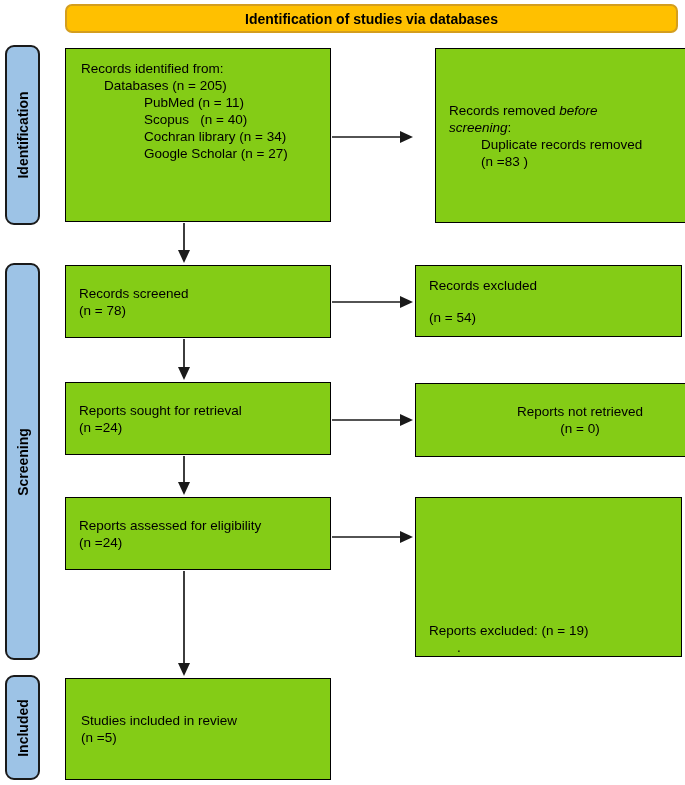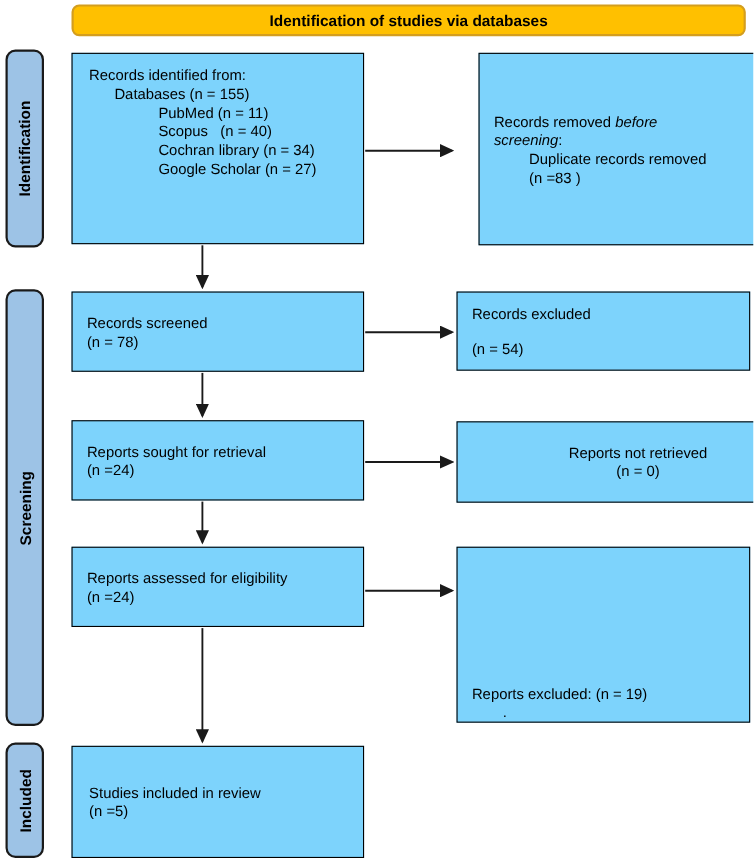--- a/index.html
+++ b/index.html
@@ -33,21 +33,21 @@
     white-space: nowrap;
     font-size: 14px; font-weight: bold;
   }
   #lbl-identification { top: 45px;  height: 180px; }
   #lbl-screening      { top: 263px; height: 397px; }
   #lbl-included       { top: 675px; height: 105px; }
 
   .box {
     position: absolute;
     box-sizing: border-box;
-    background: #7dd3fc;
+    background: #84cc16;
     border: 1.5px solid var(--box-border, #000);
     font-size: 13.5px; line-height: 17px;
     padding-left: 13px; padding-right: 5px;
   }
   .vcenter { display: flex; flex-direction: column; justify-content: center; }
   .line { white-space: pre; }
   .em { font-style: italic; }
   .ind-a { padding-left: 23px; }  
   .ind-b { padding-left: 63px; }  
   .ind-c { padding-left: 32px; }  
@@ -80,21 +80,21 @@
   </div>
   <div class="stage-label" id="lbl-screening">
     <span>Screening</span>
   </div>
   <div class="stage-label" id="lbl-included">
     <span>Included</span>
   </div>
 
   <div class="box" id="box-records-identified">
     <div class="line">Records identified from:</div>
-    <div class="line ind-a">Databases (n = 155)</div>
+    <div class="line ind-a">Databases (n = 205)</div>
     <div class="line ind-b">PubMed (n = 11)</div>
     <div class="line ind-b">Scopus   (n = 40)</div>
     <div class="line ind-b">Cochran library (n = 34)</div>
     <div class="line ind-b">Google Scholar (n = 27)</div>
   </div>
 
   <div class="box vcenter" id="box-records-removed">
     <div class="line"><span>Records removed </span><span class="em">before</span></div>
     <div class="line"><span class="em">screening</span><span>:</span></div>
     <div class="line ind-c">Duplicate records removed</div>

